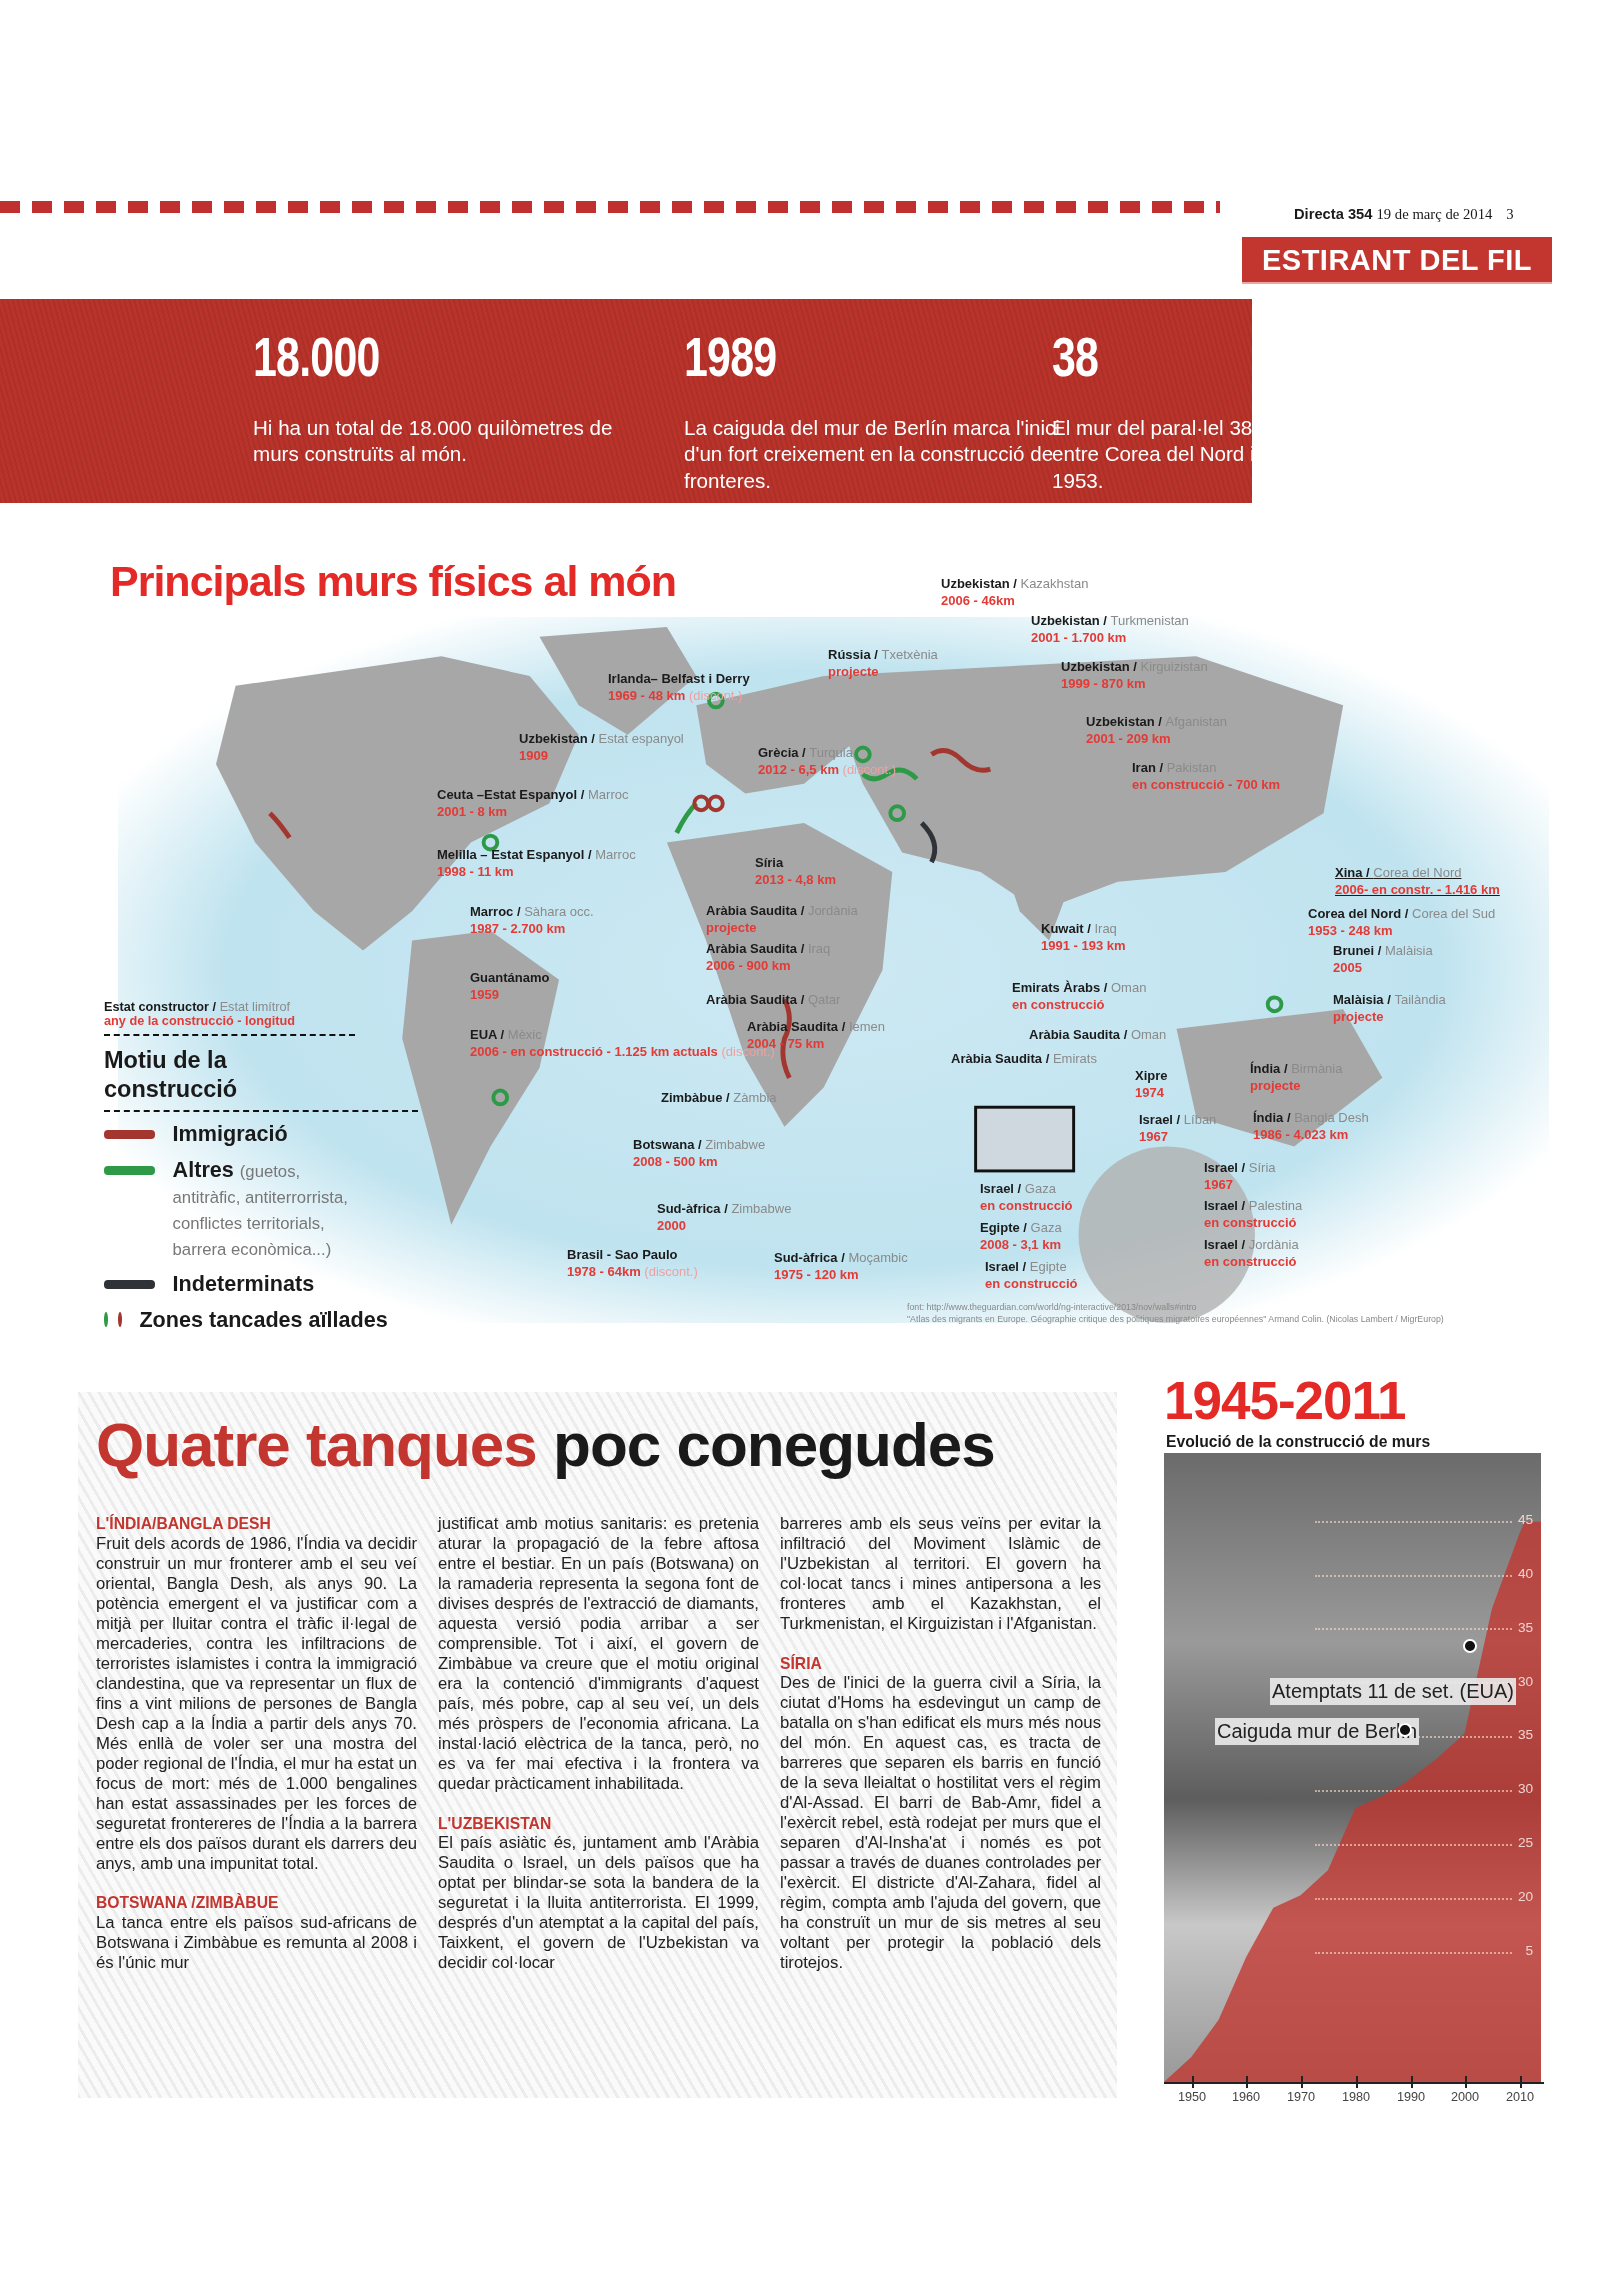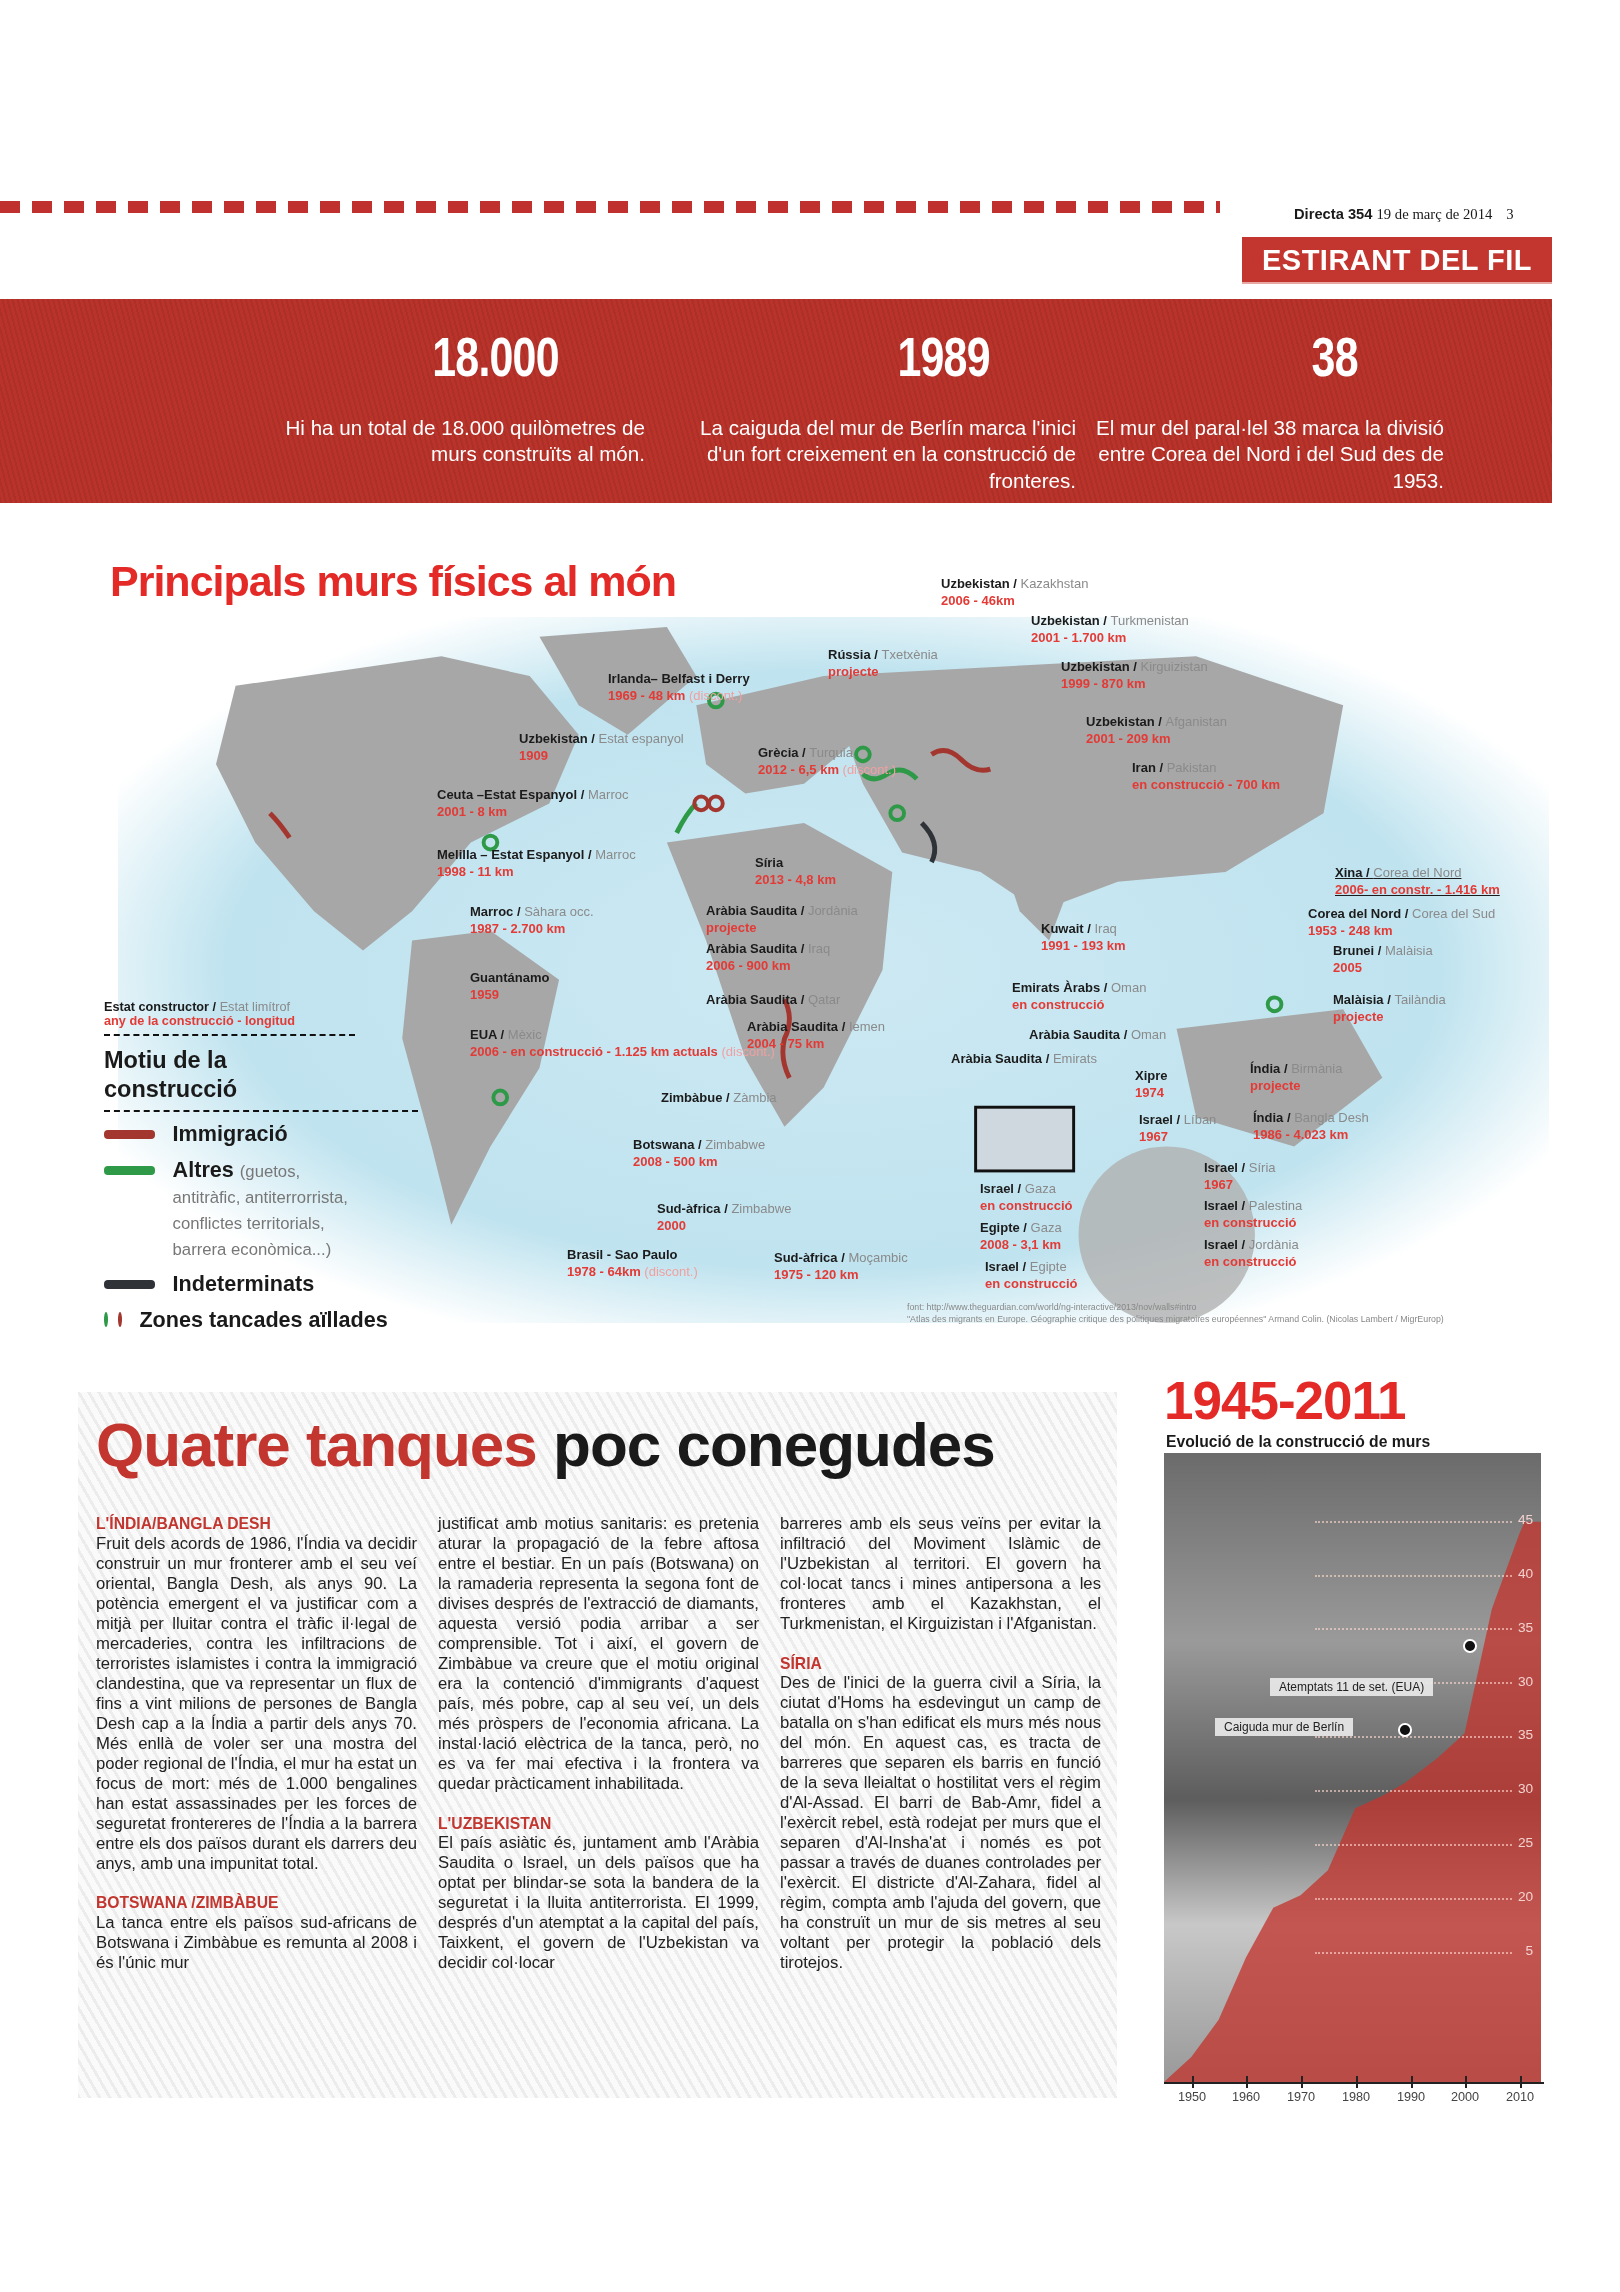--- a/index.html
+++ b/index.html
@@ -14,22 +14,22 @@
   .folio b { font-weight: 700; }
   .folio .date { font-family: "Liberation Serif", serif; }
   .folio .page { margin-left: 9.8px; font-family: "Liberation Serif", serif; }
 
   .section-tag { left: 1242px; top: 237px; width: 310px; height: 47px; background: #c2362f;
     color: #fff; font-weight: 700; font-size: 29px; line-height: 47px; text-align: center;
     letter-spacing: 0.5px; font-family: "Liberation Sans Narrow", "Liberation Sans", sans-serif;
     border-bottom: 2px solid #e8a7a3; }
 
   
-  .facts { left: 0; top: 299px; width: 1552px; height: 204px; background-color: #b9332b;
-    background-image: repeating-linear-gradient(75deg, rgba(0,0,0,0.07) 0 2px, transparent 2px 4.9px); text-align: right; }
+  .facts { left: 0; top: 299px; width: 1252px; height: 204px; background-color: #b9332b;
+    background-image: repeating-linear-gradient(75deg, rgba(0,0,0,0.07) 0 2px, transparent 2px 4.9px); }
   .fact { position: absolute; top: 27.4px; width: 392px; color: #fff; }
   .fact .num { font-size: 55px; font-weight: 700; line-height: 63px; letter-spacing: -1px;
     transform: scaleX(0.78); transform-origin: left; }
   .fact .txt { margin-top: 25.5px; font-size: 20.6px; line-height: 26.5px; }
   .map-title { left: 110px; top: 557px; font-size: 43px; font-weight: 700; color: #e32a27;
     letter-spacing: -1px; }
   .map-bg { left: 118px; top: 617px; width: 1431px; height: 706px; border-radius: 59px;
     background: radial-gradient(ellipse at 50% 50%, #cde9f3 0%, #bfe3ef 60%, rgba(255,255,255,0) 80%); }
   .label { position: absolute; font-size: 13px; line-height: 16.7px; white-space: nowrap; }
   .label .c { font-weight: 700; color: #1b1b1b; }
@@ -61,21 +61,21 @@
   .col h4 { color: #c2362f; font-size: 15.7px; font-weight: 700; text-transform: uppercase; line-height: 19.6px; }
   .col p { margin-bottom: 19.6px; }
 
   
   .tl-title { left: 1164px; top: 1370px; font-size: 53px; font-weight: 700; color: #e32a27; letter-spacing: -1px; }
   .tl-sub { left: 1166px; top: 1433px; font-size: 15.7px; font-weight: 700; }
   .tl-photo { left: 1164px; top: 1453px; width: 377px; height: 629px;
     background: linear-gradient(180deg, #6b6b6b 0%, #9a9a9a 30%, #5d5d5d 55%, #c8c8c8 75%, #999 100%); overflow: hidden; }
   .tl-area { position: absolute; left: 0; bottom: 0; width: 100%; height: 100%; }
   .ytick { position: absolute; right: 7.8px; font-size: 13.7px; color: #f2d2cf; }
-  .annot { position: absolute; font-size: 12px; background: rgba(235,235,235,0.9); padding: 2px 9px; color: #222; }
+  .annot { position: absolute; font-size: 20px; background: rgba(235,235,235,0.9); padding: 2px 2px; color: #222; }
   .dot { position: absolute; width: 13.7px; height: 13.7px; border-radius: 50%; background: #111; border: 2px solid #fff; }
   .xaxis { left: 1164px; top: 2082px; width: 380px; height: 2px; background: #222; }
   .xtick { position: absolute; top: 2076px; width: 2px; height: 11.8px; background: #222; }
   .xlabel { position: absolute; top: 2090px; font-size: 12.7px; color: #444; transform: translateX(-50%); }
 </style>
 </head>
 <body>
 
 <div class="abs dash-rule"></div>
 <div class="abs folio">

